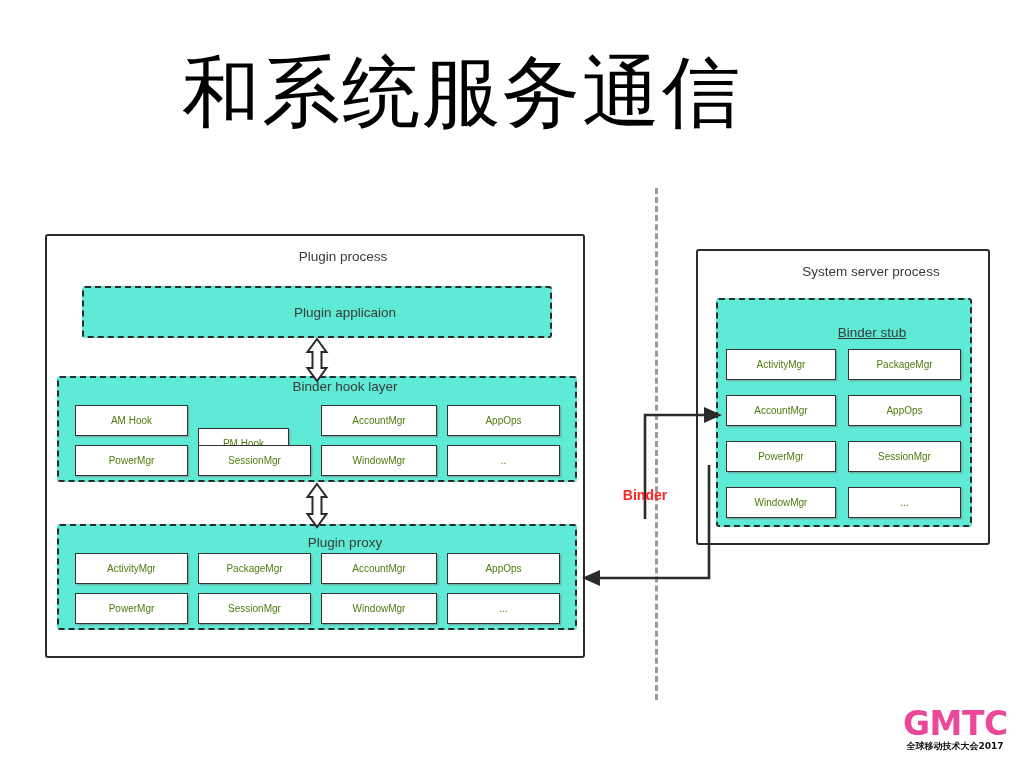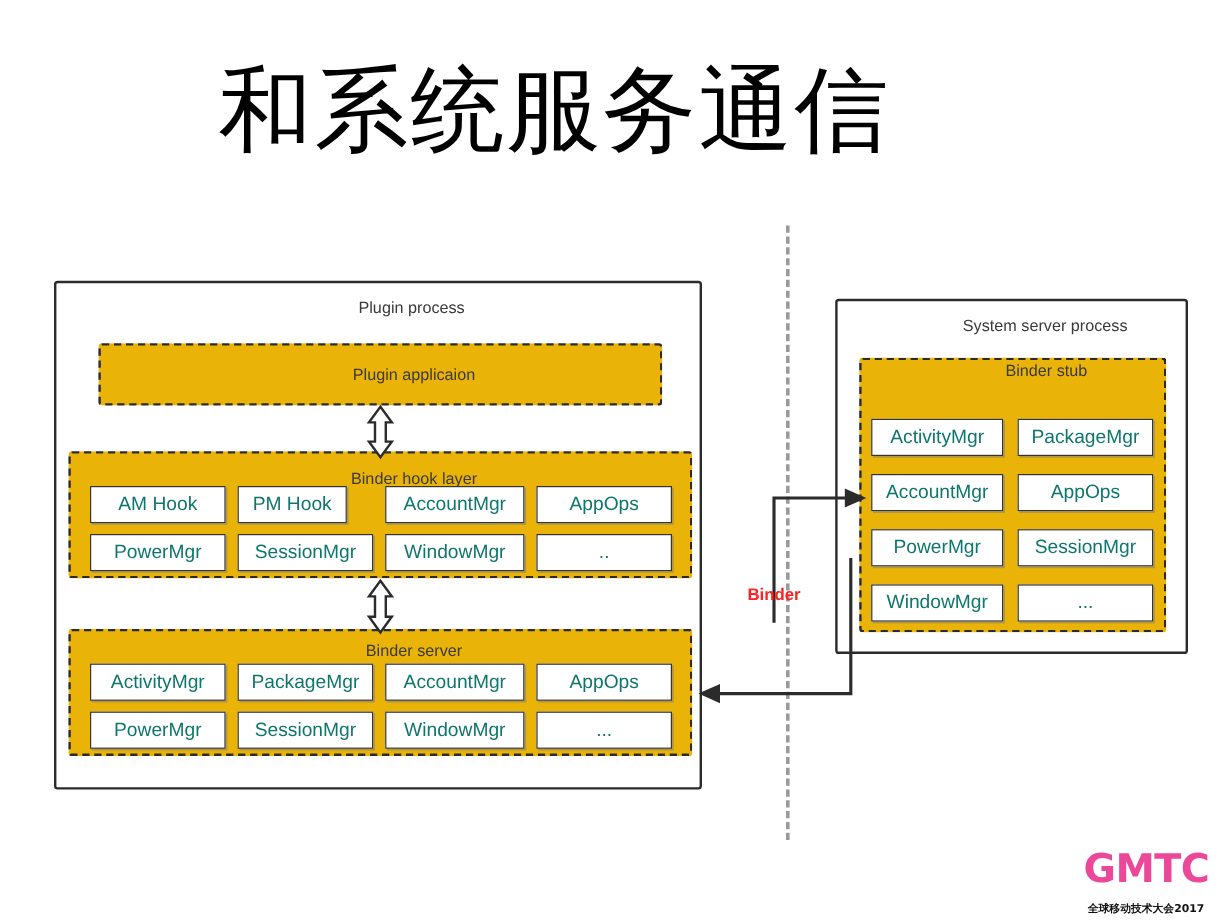--- a/index.html
+++ b/index.html
@@ -37,21 +37,21 @@
     position: absolute;
     border: 2px solid #2b2b2b;
     border-radius: 3px;
     background: #ffffff;
     box-sizing: border-box;
   }
   .dashed-box {
     position: absolute;
     border: 2px dashed #2b2b2b;
     border-radius: 3px;
-    background: #eab308;
+    background: #5eead4;
     box-sizing: border-box;
   }
   .group-title {
     position: absolute;
     left: 0;
     width: 100%;
     text-align: center;
     font-size: 13.5px;
     line-height: 16px;
     color: #3a3a3a;
@@ -59,22 +59,22 @@
     padding-left: 28px;
   }
   .cell {
     position: absolute;
     border: 1.5px solid #333333;
     background: #ffffff;
     box-sizing: border-box;
     display: flex;
     align-items: center;
     justify-content: center;
-    font-size: 16px;
-    color: #0f766e;
+    font-size: 10px;
+    color: #4d7c0f;
     box-shadow: 1.5px 1.5px 0 rgba(120,120,120,0.45);
     white-space: nowrap;
   }
 
   
   #process-divider {
     position: absolute;
     left: 655px;
     top: 188px;
     width: 0;
@@ -116,21 +116,21 @@
   }
   #gmtc-wordmark {
     font-size: 33px;
     line-height: 33px;
     font-weight: bold;
     letter-spacing: -0.5px;
     color: #ec4899;
     font-family: "DejaVu Sans", "Liberation Sans", sans-serif;
   }
   #gmtc-tagline {
-    margin-top: 13px;
+    margin-top: 1px;
     font-size: 9px;
     line-height: 11px;
     font-weight: bold;
     color: #111111;
     letter-spacing: 0px;
     white-space: nowrap;
     font-family: "DejaVu Sans", "Liberation Sans", sans-serif;
   }
 </style>
 </head>
@@ -143,53 +143,53 @@
 <div class="solid-box" id="plugin-process-box" style="left:45px; top:234px; width:540px; height:424px;">
 
   <div class="group-title" style="top:13px;">Plugin process</div>
 </div>
 
 <div class="dashed-box" id="plugin-application-box" style="left:82px; top:286px; width:470px; height:52px;">
   <div class="group-title" style="top:17px;">Plugin applicaion</div>
 </div>
 
 <div class="dashed-box" id="binder-hook-layer-box" style="left:57px; top:376px; width:520px; height:106px;">
-  <div class="group-title" style="top:13px;">Binder hook layer</div>
+  <div class="group-title" style="top:1px;">Binder hook layer</div>
 </div>
 
 <div class="cell" style="left:75px; top:405px; width:113px; height:31px;">AM Hook</div>
-<div class="cell" style="left:198px; top:405px; width:91px; height:31px;">PM Hook</div>
+<div class="cell" style="left:198px; top:428px; width:91px; height:31px;">PM Hook</div>
 <div class="cell" style="left:321px; top:405px; width:116px; height:31px;">AccountMgr</div>
 <div class="cell" style="left:447px; top:405px; width:113px; height:31px;">AppOps</div>
 
 <div class="cell" style="left:75px; top:445px; width:113px; height:31px;">PowerMgr</div>
 <div class="cell" style="left:198px; top:445px; width:113px; height:31px;">SessionMgr</div>
 <div class="cell" style="left:321px; top:445px; width:116px; height:31px;">WindowMgr</div>
 <div class="cell" style="left:447px; top:445px; width:113px; height:31px;">..</div>
 
 <div class="dashed-box" id="binder-proxy-box" style="left:57px; top:524px; width:520px; height:106px;">
-  <div class="group-title" style="top:9px;">Binder server</div>
+  <div class="group-title" style="top:9px;">Plugin proxy</div>
 </div>
 
 <div class="cell" style="left:75px; top:553px; width:113px; height:31px;">ActivityMgr</div>
 <div class="cell" style="left:198px; top:553px; width:113px; height:31px;">PackageMgr</div>
 <div class="cell" style="left:321px; top:553px; width:116px; height:31px;">AccountMgr</div>
 <div class="cell" style="left:447px; top:553px; width:113px; height:31px;">AppOps</div>
 
 <div class="cell" style="left:75px; top:593px; width:113px; height:31px;">PowerMgr</div>
 <div class="cell" style="left:198px; top:593px; width:113px; height:31px;">SessionMgr</div>
 <div class="cell" style="left:321px; top:593px; width:116px; height:31px;">WindowMgr</div>
 <div class="cell" style="left:447px; top:593px; width:113px; height:31px;">...</div>
 
 <div class="solid-box" id="system-server-process-box" style="left:696px; top:249px; width:294px; height:296px;">
   <div class="group-title" style="top:13px;">System server process</div>
 </div>
 
 <div class="dashed-box" id="binder-stub-box" style="left:716px; top:298px; width:256px; height:229px;">
-  <div class="group-title" style="top:1px;">Binder stub</div>
+  <div class="group-title" style="top:25px;text-decoration:underline;">Binder stub</div>
 </div>
 
 <div class="cell" style="left:726px; top:349px; width:110px; height:31px;">ActivityMgr</div>
 <div class="cell" style="left:848px; top:349px; width:113px; height:31px;">PackageMgr</div>
 
 <div class="cell" style="left:726px; top:395px; width:110px; height:31px;">AccountMgr</div>
 <div class="cell" style="left:848px; top:395px; width:113px; height:31px;">AppOps</div>
 
 <div class="cell" style="left:726px; top:441px; width:110px; height:31px;">PowerMgr</div>
 <div class="cell" style="left:848px; top:441px; width:113px; height:31px;">SessionMgr</div>

